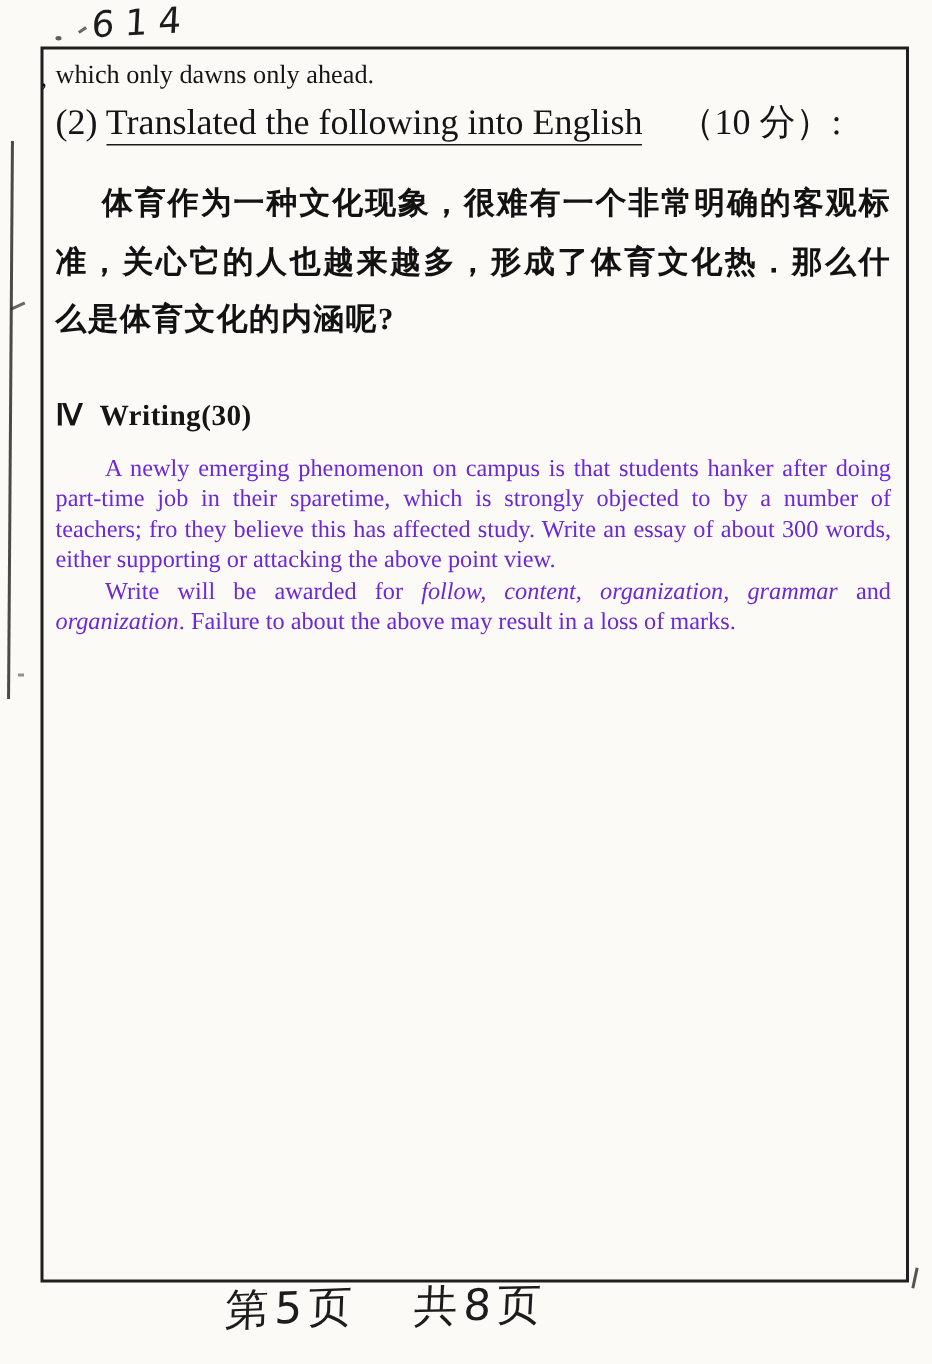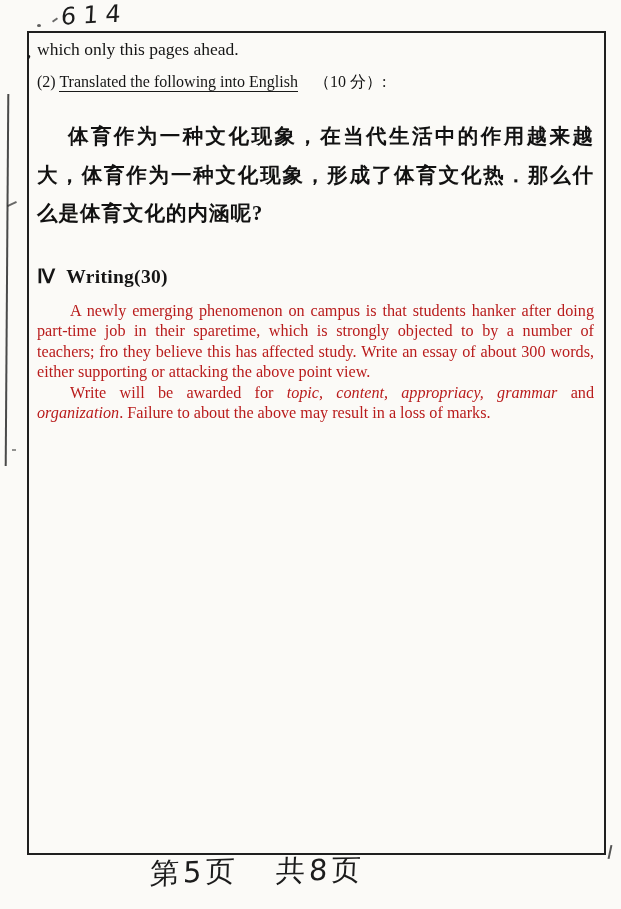--- a/index.html
+++ b/index.html
@@ -26,21 +26,21 @@
   .carry-line {
     font-size:17.5px;
     line-height:22px;
     white-space:nowrap;
     position:relative;
   }
   .stray-comma { position:absolute; left:-10px; top:2px; }
 
   .q2-line {
     margin-top:11px;
-    font-size:16px;
+    font-size:24px;
     line-height:22px;
     white-space:nowrap;
   }
   .q2-underline { border-bottom:1.5px solid #1a1a1a; padding-bottom:1px; }
 
   .cn-passage { margin-top:24px; }
   .cn-passage p {
     font-size:20.5px;
     font-weight:bold;
     line-height:38.5px;
@@ -57,21 +57,21 @@
     letter-spacing:0.3px;
     font-family:Liberation Serif, serif;
   }
   .writing-heading .numeral { margin-right:11px; }
 
   .en-para {
     font-size:16.2px;
     line-height:20.6px;
     text-align:justify;
     text-indent:33px;
-    color:#b91c1c;
+    color:#6d28d9;
   }
   .en-para.first { margin-top:13px; }
   .ital { font-style:italic; }
 
   
   .hand {
     font-family:"DejaVu Sans", sans-serif;
     color:#1c1c1c;
   }
   .hand-top {
@@ -110,39 +110,39 @@
   <div class="artifact margin-dash"></div>
   <div class="artifact ink-dot-a"></div>
   <div class="artifact ink-dot-b"></div>
   <div class="artifact corner-tick"></div>
   <div class="artifact margin-dot-c"></div>
 
   <div class="exam-box">
 
     <div class="carry-line">
       <span class="stray-comma">,</span>
-      <span>which only this pages ahead.</span>
+      <span>which only dawns only ahead.</span>
     </div>
 
     <div class="q2-line">
       <span>(2) </span><span class="q2-underline">Translated the following into English</span><span>　（10 分）:</span>
     </div>
 
     <div class="cn-passage">
-      <p>体育作为一种文化现象，在当代生活中的作用越来越大，体育作为一种文化现象，形成了体育文化热．那么什么是体育文化的内涵呢?</p>
+      <p>体育作为一种文化现象，很难有一个非常明确的客观标准，关心它的人也越来越多，形成了体育文化热．那么什么是体育文化的内涵呢?</p>
     </div>
 
     <div class="writing-heading">
       <span class="numeral">Ⅳ</span><span>Writing(30)</span>
     </div>
 
     <p class="en-para first">A newly emerging phenomenon on campus is that students hanker after doing part-time job in their sparetime, which is strongly objected to by a number of teachers; fro they believe this has affected study. Write an essay of about 300 words, either supporting or attacking the above point view.</p>
 
     <p class="en-para">
-      <span>Write will be awarded for </span><span class="ital">topic, content, appropriacy, grammar</span><span> and </span><span class="ital">organization</span><span>. Failure to about the above may result in a loss of marks.</span>
+      <span>Write will be awarded for </span><span class="ital">follow, content, organization, grammar</span><span> and </span><span class="ital">organization</span><span>. Failure to about the above may result in a loss of marks.</span>
     </p>
 
   </div>
 
   <div class="hand hand-footer-page">第5页</div>
   <div class="hand hand-footer-total">共8页</div>
 
 </div>
 
 </body></html>

